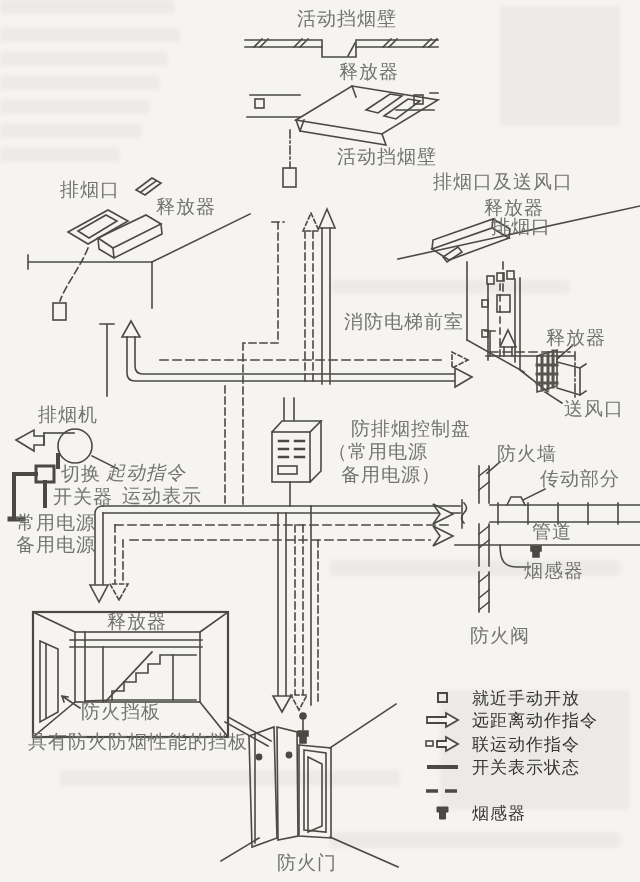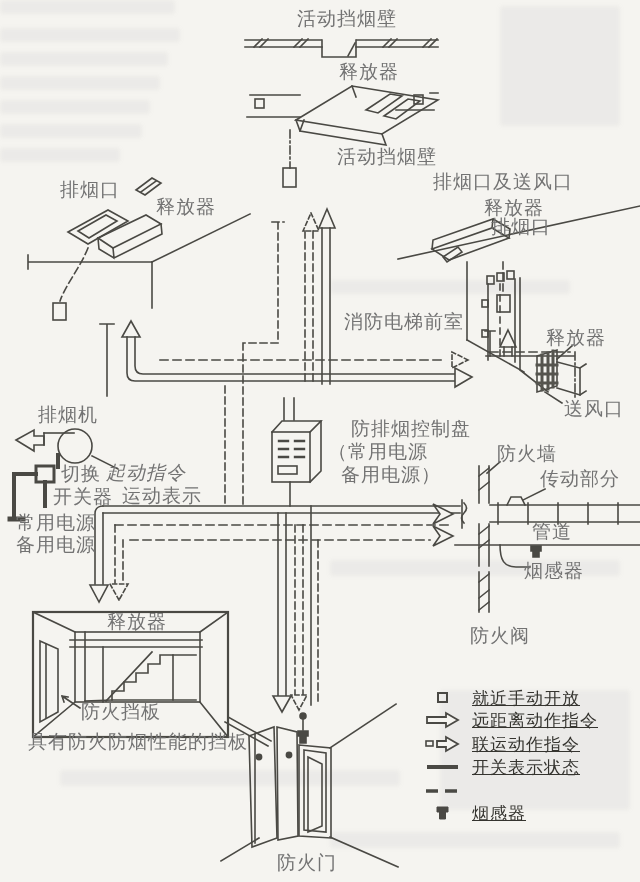--- a/index.html
+++ b/index.html
@@ -10,21 +10,21 @@
   }
   #stage{position:absolute;inset:0;width:640px;height:882px;}
   svg.art{position:absolute;left:0;top:0;}
   .lbl{
     position:absolute;color:#737373;font-size:19px;letter-spacing:1px;
     white-space:nowrap;line-height:1.1;user-select:none;
   }
   .bleed{position:absolute;background:rgba(110,112,125,0.07);filter:blur(2px);border-radius:3px;}
   .legend-row{position:absolute;display:flex;align-items:center;gap:10px;height:22px;}
   .legend-row .ic{width:38px;display:flex;justify-content:center;align-items:center;}
-  .legend-row span{color:#35342f;font-size:17px;letter-spacing:1px;white-space:nowrap;text-decoration:underline;}
+  .legend-row span{color:#35342f;font-size:17px;letter-spacing:1px;white-space:nowrap;}
 </style>
 </head>
 <body>
 
 <div id="stage">
 
   <div class="bleed" style="left:0;top:4;width:175px;height:14px;"></div>
   <div class="bleed" style="left:0;top:28px;width:180px;height:14px;"></div>
   <div class="bleed" style="left:0;top:52px;width:168px;height:14px;"></div>
   <div class="bleed" style="left:0;top:76px;width:160px;height:14px;"></div>

